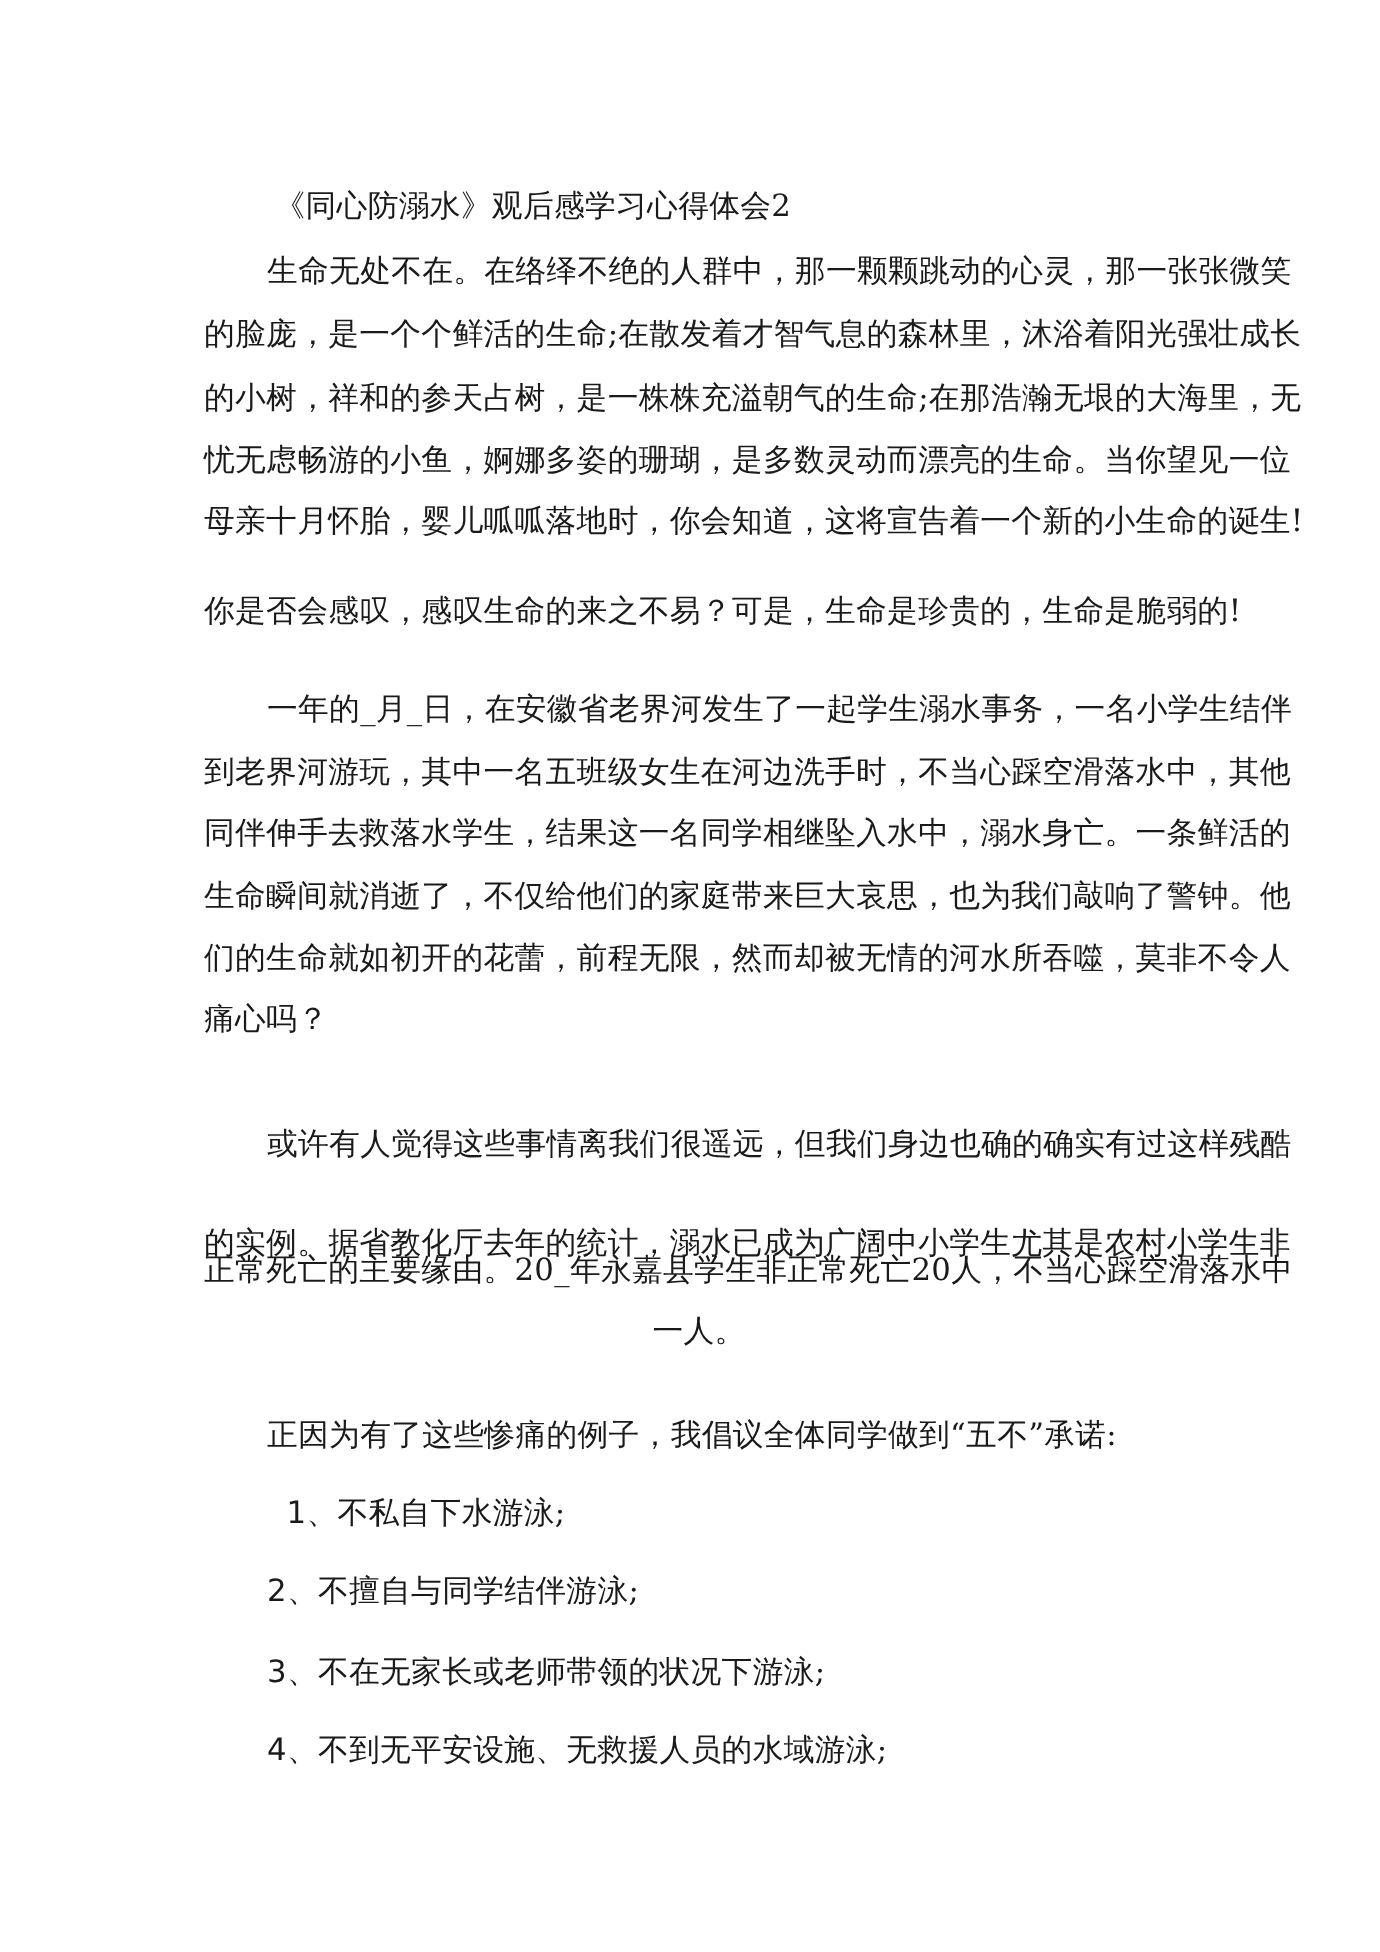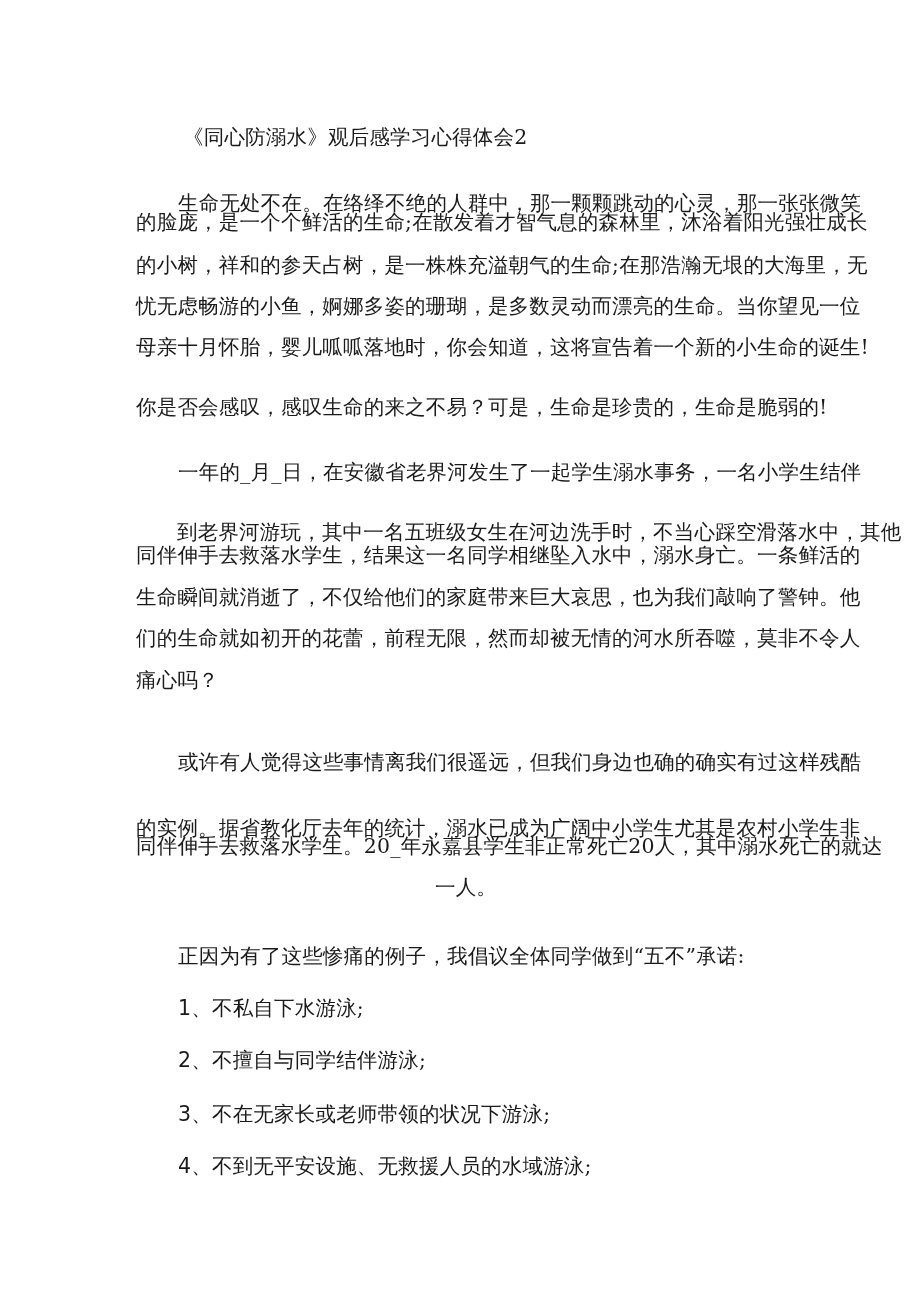--- a/index.html
+++ b/index.html
@@ -42,50 +42,50 @@
     .latin { font-family: "DejaVu Sans", "Liberation Sans", sans-serif; }
   </style>
 </head>
 <body>
 
 <div class="page">
 
   <div class="line title" style="top:123px;">《同心防溺水》观后感学习心得体会2</div>
 
   <div>
-    <div class="line indent justify" style="top:166px;margin-top:23px;">生命无处不在。在络绎不绝的人群中，那一颗颗跳动的心灵，那一张张微笑</div>
+    <div class="line indent justify" style="top:166px;">生命无处不在。在络绎不绝的人群中，那一颗颗跳动的心灵，那一张张微笑</div>
     <div class="line justify" style="top:208px;">的脸庞，是一个个鲜活的生命;在散发着才智气息的森林里，沐浴着阳光强壮成长</div>
     <div class="line justify" style="top:251px;">的小树，祥和的参天占树，是一株株充溢朝气的生命;在那浩瀚无垠的大海里，无</div>
     <div class="line justify" style="top:292px;">忧无虑畅游的小鱼，婀娜多姿的珊瑚，是多数灵动而漂亮的生命。当你望见一位</div>
     <div class="line justify" style="top:333px;">母亲十月怀胎，婴儿呱呱落地时，你会知道，这将宣告着一个新的小生命的诞生!</div>
     <div class="line" style="top:393px;">你是否会感叹，感叹生命的来之不易？可是，生命是珍贵的，生命是脆弱的!</div>
   </div>
 
   <div>
     <div class="line indent justify" style="top:458px;">一年的_月_日，在安徽省老界河发生了一起学生溺水事务，一名小学生结伴</div>
-    <div class="line justify" style="top:518px;margin-left:41px;">到老界河游玩，其中一名五班级女生在河边洗手时，不当心踩空滑落水中，其他</div>
+    <div class="line justify" style="top:500px;">到老界河游玩，其中一名五班级女生在河边洗手时，不当心踩空滑落水中，其他</div>
     <div class="line justify" style="top:541px;">同伴伸手去救落水学生，结果这一名同学相继坠入水中，溺水身亡。一条鲜活的</div>
     <div class="line justify" style="top:583px;">生命瞬间就消逝了，不仅给他们的家庭带来巨大哀思，也为我们敲响了警钟。他</div>
     <div class="line justify" style="top:624px;">们的生命就如初开的花蕾，前程无限，然而却被无情的河水所吞噬，莫非不令人</div>
     <div class="line" style="top:666px;font-family:Liberation Serif, serif;">痛心吗？</div>
   </div>
 
   <div>
     <div class="line indent justify" style="top:748px;">或许有人觉得这些事情离我们很遥远，但我们身边也确的确实有过这样残酷</div>
     <div class="line justify" style="top:814px;">的实例。据省教化厅去年的统计，溺水已成为广阔中小学生尤其是农村小学生非</div>
-    <div class="line justify" style="top:832px;">同伴伸手去救落水学生。20_年永嘉县学生非正常死亡20人，其中溺水死亡的就达</div>
+    <div class="line justify" style="top:832px;">正常死亡的主要缘由。20_年永嘉县学生非正常死亡20人，不当心踩空滑落水中</div>
     <div class="line" style="top:873px;text-align:center;">一人。</div>
   </div>
 
   <div>
     <div class="line indent" style="top:942px;">正因为有了这些惨痛的例子，我倡议全体同学做到“五不”承诺:</div>
   </div>
 
   <div>
-    <div class="line indent" style="top:994px;">
+    <div class="line indent" style="top:994px;margin-left:13px;">
       <span class="latin">1</span><span>、</span><span>不私自下水游泳;</span>
     </div>
     <div class="line indent" style="top:1046px;">
       <span class="latin">2</span><span>、</span><span>不擅自与同学结伴游泳;</span>
     </div>
     <div class="line indent" style="top:1100px;">
       <span class="latin">3</span><span>、</span><span>不在无家长或老师带领的状况下游泳;</span>
     </div>
     <div class="line indent" style="top:1152px;">
       <span class="latin">4</span><span>、</span><span>不到无平安设施、无救援人员的水域游泳;</span>

